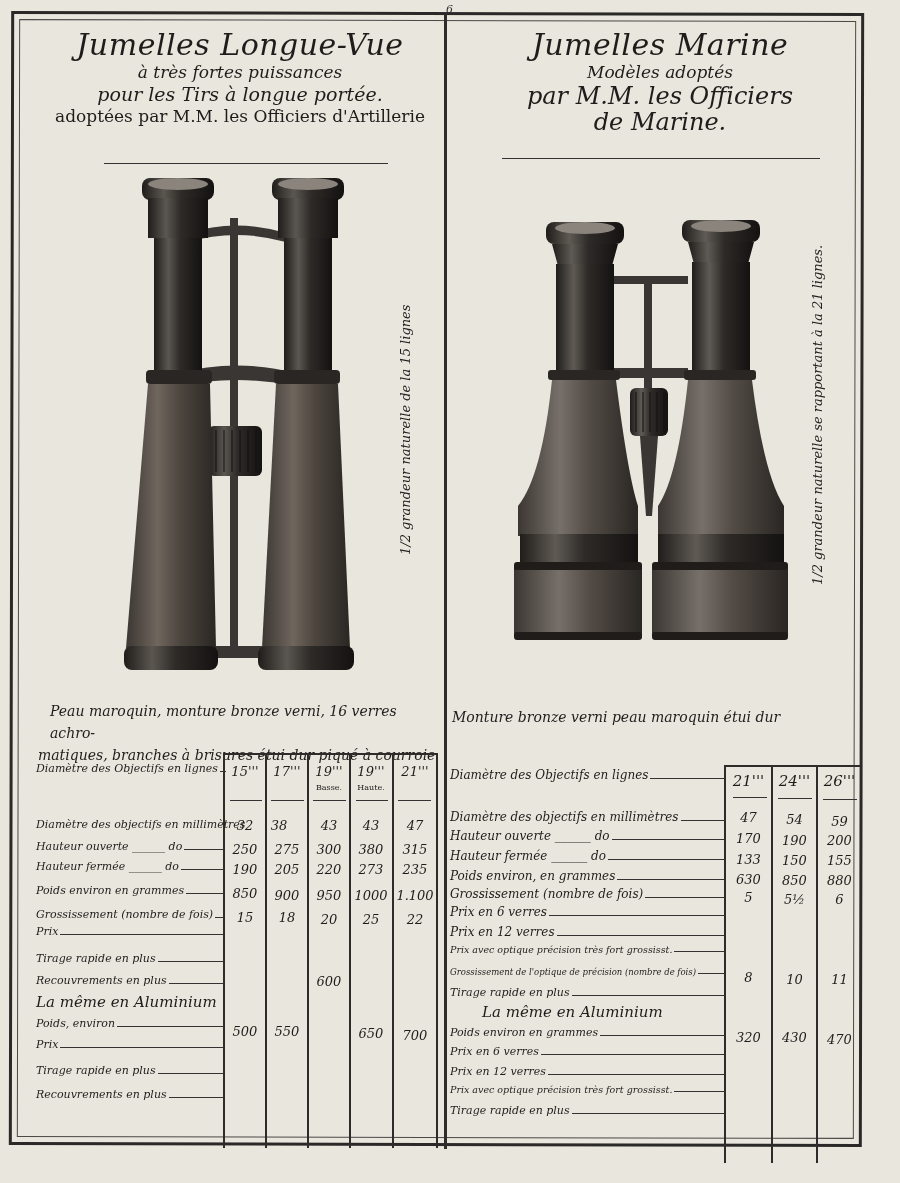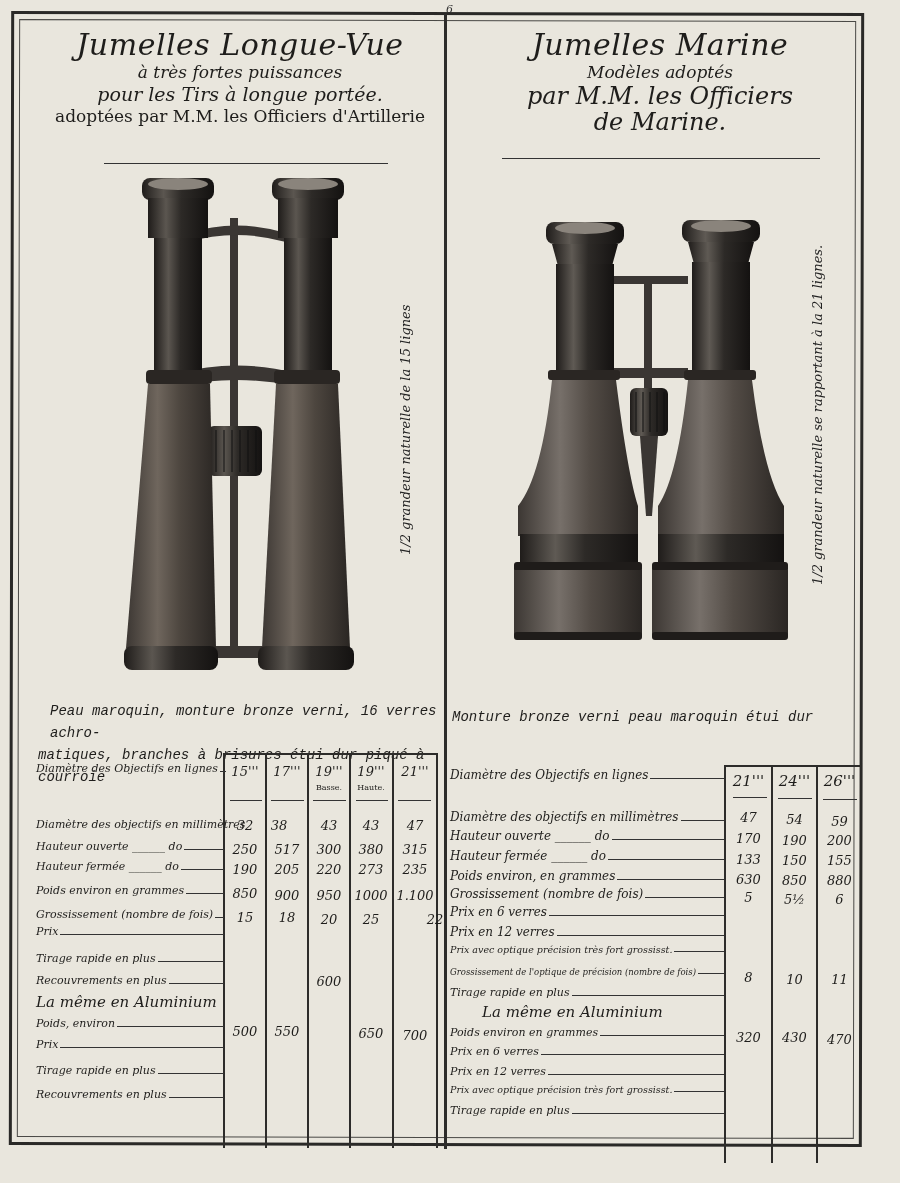--- a/index.html
+++ b/index.html
@@ -38,21 +38,21 @@
   .rule { position: absolute; height: 1px; background: #333; }
 
   
   .binocs { position: absolute; }
   .rot-caption {
     position: absolute; font-style: italic; font-size: 13px; white-space: nowrap;
     transform-origin: left top; transform: rotate(-90deg); color: #222;
   }
 
   
-  .desc { position: absolute; font-style: italic; font-size: 14px; line-height: 22px; font-family: Liberation Mono, monospace; }
+  .desc { position: absolute; font-style: italic; font-size: 14px; line-height: 22px; }
 
   
   .tbl-labels { position: absolute; font-style: italic; font-size: 11px; }
   .tbl-labels .row {
     position: absolute; left: 0; white-space: nowrap; display: flex; align-items: flex-end;
   }
   .tbl-labels .row .txt { padding-right: 2px; }
   .tbl-labels .row .fill { flex: 1; border-bottom: 1px solid #333; height: 1px; margin-bottom: 3px; }
   .tbl-labels .row.section .txt { font-size: 15px; }
   .tbl-labels .row.nofill .fill { border-bottom: none; }
@@ -282,42 +282,42 @@
 
   <div>
 
     <div class="cell" style="left:226px; top:818px; width:38px;">32</div>
     <div class="cell" style="left:268px; top:818px; width:22px;">38</div>
     <div class="cell" style="left:310px; top:818px; width:38px;">43</div>
     <div class="cell" style="left:352px; top:818px; width:38px;">43</div>
     <div class="cell" style="left:395px; top:818px; width:40px;">47</div>
 
     <div class="cell" style="left:226px; top:842px; width:38px;">250</div>
-    <div class="cell" style="left:268px; top:842px; width:38px;">517</div>
+    <div class="cell" style="left:268px; top:842px; width:38px;">275</div>
     <div class="cell" style="left:310px; top:842px; width:38px;">300</div>
     <div class="cell" style="left:352px; top:842px; width:38px;">380</div>
     <div class="cell" style="left:395px; top:842px; width:40px;">315</div>
 
     <div class="cell" style="left:226px; top:862px; width:38px;">190</div>
     <div class="cell" style="left:268px; top:862px; width:38px;">205</div>
     <div class="cell" style="left:310px; top:862px; width:38px;">220</div>
     <div class="cell" style="left:352px; top:862px; width:38px;">273</div>
     <div class="cell" style="left:395px; top:862px; width:40px;">235</div>
 
     <div class="cell" style="left:226px; top:886px; width:38px;">850</div>
     <div class="cell" style="left:268px; top:888px; width:38px;">900</div>
     <div class="cell" style="left:310px; top:888px; width:38px;">950</div>
     <div class="cell" style="left:352px; top:888px; width:38px;">1000</div>
     <div class="cell" style="left:395px; top:888px; width:40px;">1.100</div>
 
     <div class="cell" style="left:226px; top:910px; width:38px;">15</div>
     <div class="cell" style="left:268px; top:910px; width:38px;">18</div>
     <div class="cell" style="left:310px; top:912px; width:38px;">20</div>
     <div class="cell" style="left:352px; top:912px; width:38px;">25</div>
-    <div class="cell" style="left:395px; top:912px; width:40px;margin-left:20px;">22</div>
+    <div class="cell" style="left:395px; top:912px; width:40px;">22</div>
 
     <div class="cell" style="left:226px; top:1024px; width:38px;">500</div>
     <div class="cell" style="left:268px; top:1024px; width:38px;">550</div>
     <div class="cell" style="left:310px; top:974px; width:38px;">600</div>
     <div class="cell" style="left:352px; top:1026px; width:38px;">650</div>
     <div class="cell" style="left:395px; top:1028px; width:40px;">700</div>
   </div>
 </div>
 
 <div>

